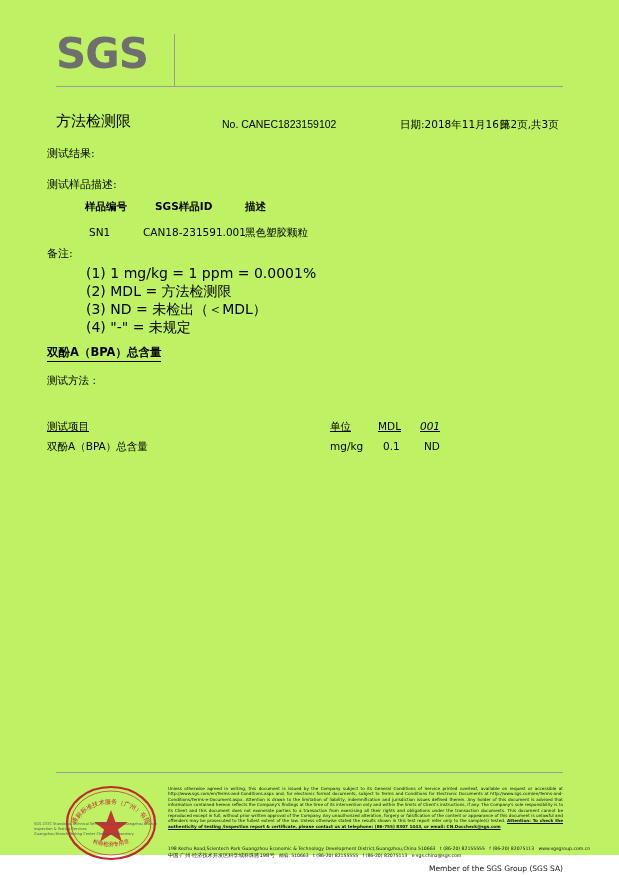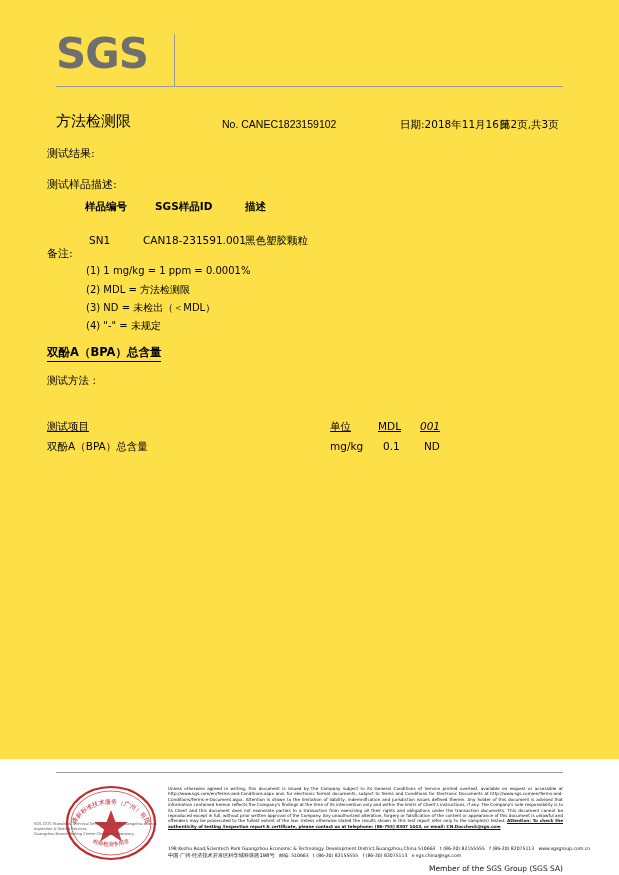--- a/index.html
+++ b/index.html
@@ -12,22 +12,22 @@
     height: 875px;
     font-family: "Liberation Sans", sans-serif;
     color: #000;
     position: relative;
     overflow: hidden;
   }
   .page {
     position: absolute;
     left: 0; top: 0;
     width: 619px;
-    height: 759px;
-    background: #fde047;
+    height: 855px;
+    background: #bef264;
   }
 
   
   .logo-wrap {
     position: absolute;
     left: 56px;
     top: 32px;
     width: 120px;
     height: 52px;
   }
@@ -103,33 +103,33 @@
     font-size: 10.5px;
     font-weight: bold;
     font-family: "DejaVu Sans", sans-serif;
   }
   .th-no   { left: 85px; }
   .th-id   { left: 155px; }
   .th-desc { left: 245px; }
 
   .tbl-row {
     position: absolute;
-    top: 234px;
+    top: 226px;
     font-size: 10.5px;
     font-family: "DejaVu Sans", sans-serif;
   }
   .td-no   { left: 89px; }
   .td-id   { left: 143px; }
   .td-desc { left: 245px; }
 
   .notes-label { left: 47px; top: 246px; }
   .note-item {
     position: absolute;
     left: 86px;
-    font-size: 10px;
+    font-size: 14px;
     font-family: "DejaVu Sans", sans-serif;
   }
   .note-0 { top: 265px; }
   .note-1 { top: 283px; }
   .note-2 { top: 301px; }
   .note-3 { top: 319px; }
 
   
   .section-head {
     position: absolute;

